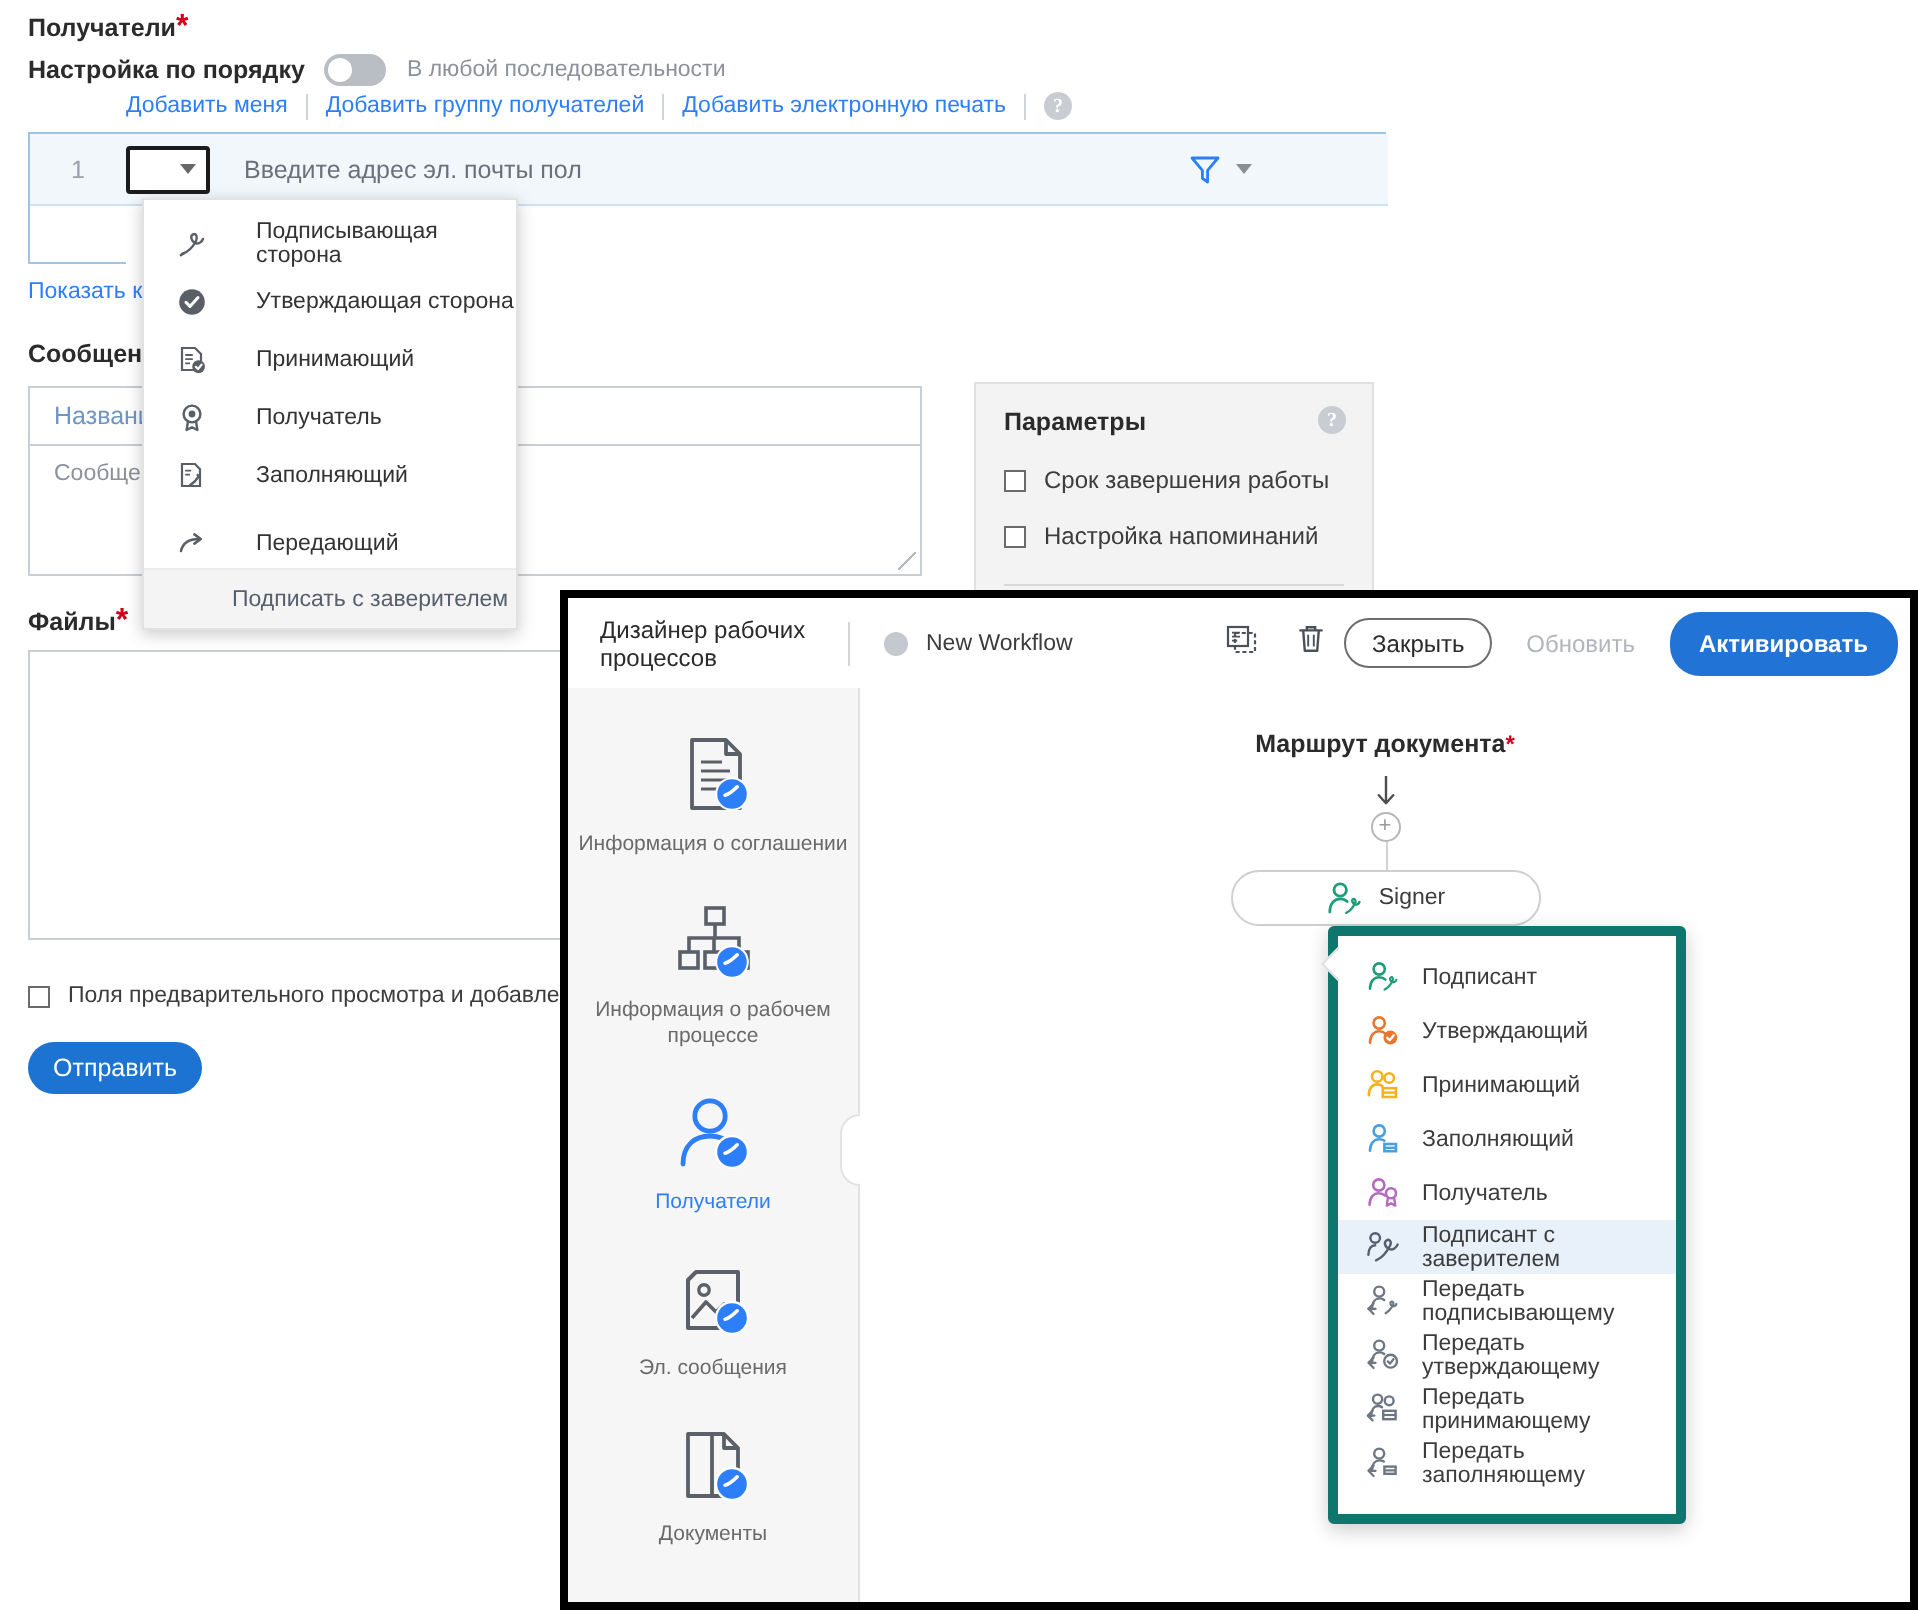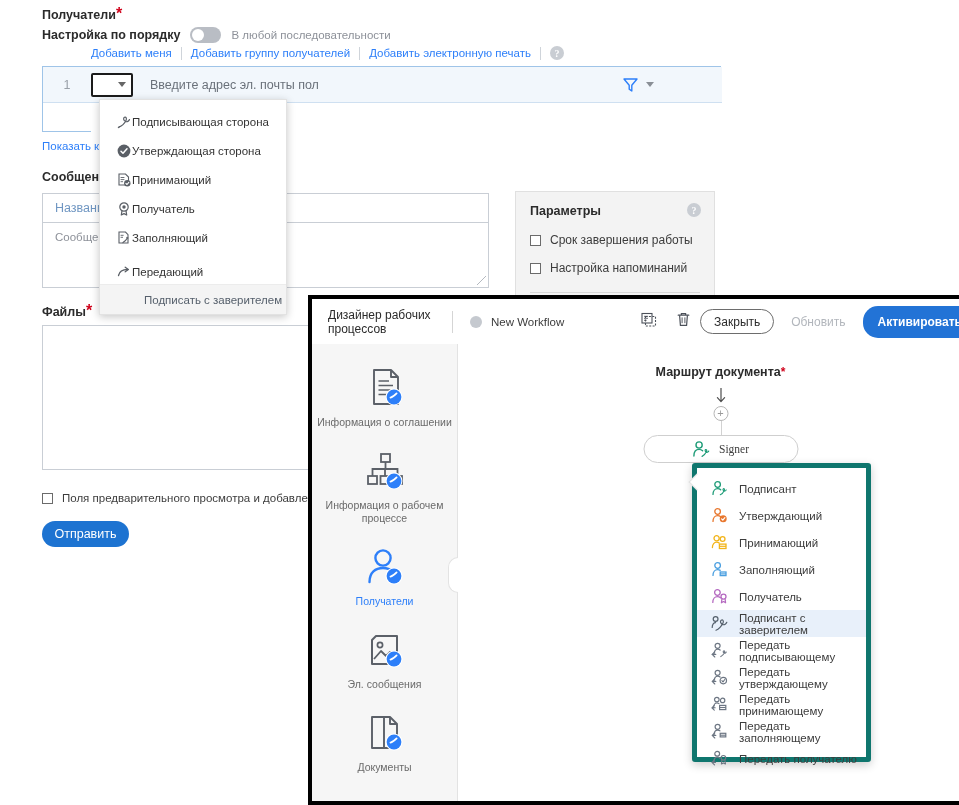--- a/index.html
+++ b/index.html
@@ -3,21 +3,21 @@
 <meta charset="utf-8">
 <style>
   * { box-sizing: border-box; }
   html, body {
     margin: 0; padding: 0;
     width: 959px; height: 805px;
     background: #ffffff;
     font-family: "Liberation Sans", "DejaVu Sans", sans-serif;
     overflow: hidden;
   }
-  #root { position: relative; width: 804px; height: 805px; background:#fff;margin-left:28px; }
+  #root { position: relative; width: 804px; height: 805px; background:#fff; }
 
   
   .lbl-bold { font-size: 12.5px; font-weight: bold; color: #2b2b2b; }
   .req { color: #d0021b; font-weight: bold; }
   .link { color: #2d7ff9; font-size: 11.5px; cursor: pointer; }
 
   #recipients-title { position:absolute; left:14px; top:5px; }
   #order-row { position:absolute; left:14px; top:27px; display:flex; align-items:center; gap:10px; }
   #order-label { font-size:12.5px; font-weight:bold; color:#2b2b2b; }
   .toggle {
@@ -87,22 +87,22 @@
 
   #preview-check { position:absolute; left:14px; top:492px; display:flex; align-items:center; gap:9px;
       font-size:11.5px; color:#3c3c3c; }
   #submit-btn { position:absolute; left:14px; top:521px; width:87px; height:26px;
       background:#1d73d1; color:#fff; border-radius:13px; font-size:12.5px;
       display:flex; align-items:center; justify-content:center; cursor:pointer; }
 
   
   #role-dropdown { position:absolute; left:71px; top:99px; width:188px; height:216px;
       background:#fff; border:1px solid #e2e2e2; box-shadow:0 2px 8px rgba(0,0,0,.22); }
-  .rd-item { height:29px; display:flex; align-items:center; gap:0; padding-left:16px;
-      font-size:11.5px; color:#333; cursor:pointer;text-align:center; }
+  .rd-item { height:29px; display:flex; align-items:center; gap:24px; padding-left:16px;
+      font-size:11.5px; color:#333; cursor:pointer; }
   .rd-icon { width:16px; height:16px; flex:none; display:flex; align-items:center; justify-content:center; }
   #rd-last { position:absolute; left:0; bottom:0; width:100%; height:30px;
       background:#f4f4f4; border-top:1px solid #ececec; display:flex; align-items:center;
       padding-left:44px; font-size:11.5px; color:#56606c; cursor:pointer; }
 
   
   #wf-window { position:absolute; left:280px; top:295px; width:679px; height:510px;
       background:#fff; border:4px solid #000; }
   #wf-header { position:absolute; left:0; top:0; width:100%; height:45px; background:#fff;
       display:flex; align-items:center; }
@@ -136,21 +136,21 @@
   #route-title .req { font-size:12px; }
   #arrow-down { position:absolute; left:50%; transform:translateX(-50%); top:44px; }
   .plus-node { position:absolute; left:50%; transform:translateX(-50%);
       width:15px; height:15px; border-radius:50%; border:1px solid #b6b6b6; background:#fff;
       display:flex; align-items:center; justify-content:center; font-size:11px; color:#9a9a9a;
       line-height:1; cursor:pointer; }
   #plus-top { top:62px; }
   #conn-1 { position:absolute; left:50%; top:77px; width:1px; height:14px; background:#d2d2d2; }
   #signer-node { position:absolute; left:50%; transform:translateX(-50%); top:91px;
       width:155px; height:28px; border:1px solid #cfcfcf; border-radius:14px; background:#fff;
-      display:flex; align-items:center; justify-content:center; gap:8px; cursor:pointer;font-family:Liberation Serif, serif; }
+      display:flex; align-items:center; justify-content:center; gap:8px; cursor:pointer; }
   #signer-label { font-size:11.5px; color:#3c3c3c; }
   #conn-2 { position:absolute; left:50%; top:119px; width:1px; height:14px; background:#d2d2d2; }
   #plus-bottom { top:133px; }
 
   
   #wf-menu { position:absolute; left:234px; top:119px; width:179px; height:299px;
       background:#fff; border:5px solid #0f766e; border-radius:3px;
       box-shadow:0 3px 10px rgba(0,0,0,.2); padding:7px 0; }
   #wf-menu-pointer { position:absolute; left:-6px; top:8px; width:12px; height:12px;
       background:#fff; border-left:1px solid #e0e0e0; border-bottom:1px solid #e0e0e0;
@@ -548,30 +548,18 @@
                   <circle cx="6.6" cy="3.8" r="2.5" fill="none" stroke="#6d7683" stroke-width="1.2"></circle>
                   <path d="M3 12.2 C3 8.6 4.8 7.2 6.8 7.2 C7.6 7.2 8.3 7.4 8.9 7.8" fill="none" stroke="#6d7683" stroke-width="1.2" stroke-linecap="round"></path>
                   <path d="M1.2 12.4 L3.8 9.8 M1.2 12.4 L3.8 15 M1.2 12.4 H4.8" stroke="#6d7683" stroke-width="1.1" stroke-linecap="round"></path>
                   <rect x="9.2" y="10.3" width="5.6" height="3.6" fill="none" stroke="#6d7683" stroke-width="1.2"></rect>
                   <path d="M9.2 12.2 H14.8" stroke="#6d7683" stroke-width="1.1"></path>
                 </svg>
             </span>
             <span>Передать заполняющему</span>
           </div>
 
-          <div class="wfm-item">
-            <span class="wfm-icon">
-              <svg width="17" height="17" viewBox="0 0 17 17">
-                  <circle cx="6.2" cy="3.8" r="2.4" fill="none" stroke="#6d7683" stroke-width="1.2"></circle>
-                  <path d="M2.8 12.2 C2.8 8.8 4.5 7.2 6.4 7.2 C7.3 7.2 8.1 7.5 8.7 8" fill="none" stroke="#6d7683" stroke-width="1.2" stroke-linecap="round"></path>
-                  <path d="M1 12.4 L3.5 9.9 M1 12.4 L3.5 14.9 M1 12.4 H4.5" stroke="#6d7683" stroke-width="1.1" stroke-linecap="round"></path>
-                  <circle cx="12.4" cy="7.8" r="2.3" fill="none" stroke="#6d7683" stroke-width="1.2"></circle>
-                  <path d="M10.9 9.9 L10.4 14 L12.4 12.9 L14.4 14 L13.9 9.9" fill="none" stroke="#6d7683" stroke-width="1.1" stroke-linejoin="round"></path>
-                </svg>
-            </span>
-            <span>Передать получателю</span>
-          </div>
         </div>
 
       </div>
     </div>
   </div>
 </div>
 
 </body></html>

